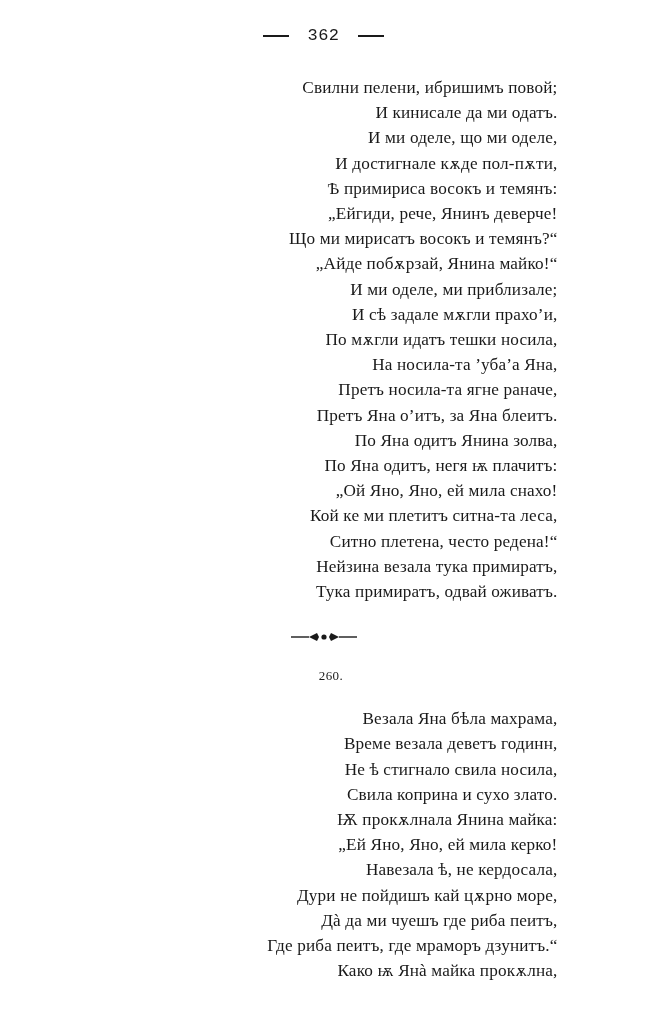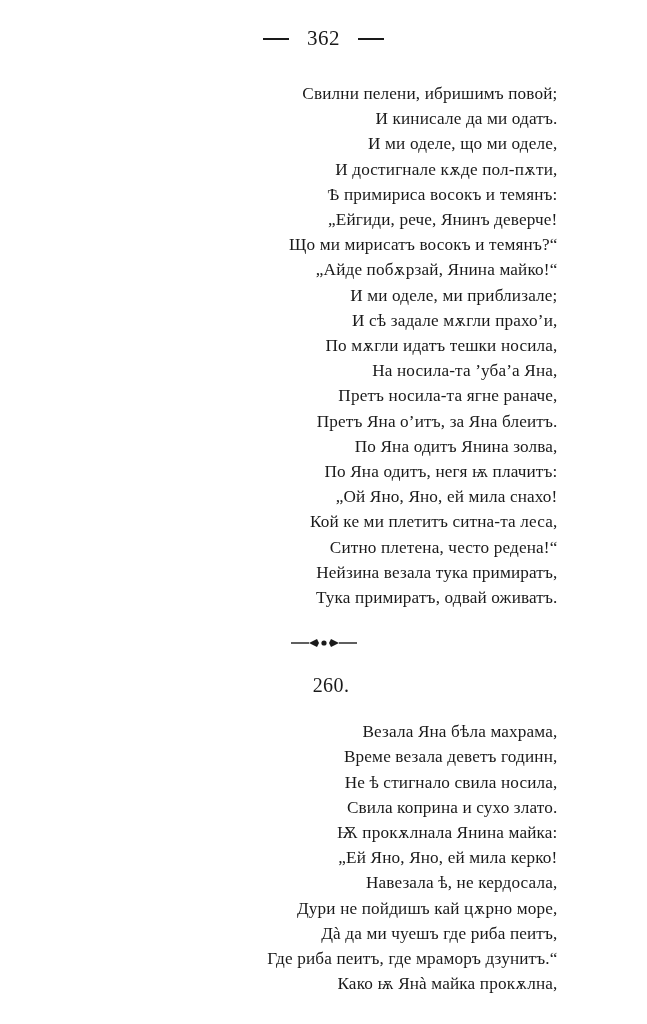--- a/index.html
+++ b/index.html
@@ -31,23 +31,23 @@
     margin-bottom: 30px;
   }
   .rule-dash {
     display: inline-block;
     width: 26px;
     height: 2px;
     background: #1a1a1a;
     vertical-align: middle;
   }
   .page-number {
-    font-size: 21px;
+    font-size: 17px;
     letter-spacing: 0.5px;
-    font-family: Liberation Serif, serif;
+    font-family: Liberation Mono, monospace;
   }
   .poem {
     margin: 0 auto;
     width: 460px;
     padding-left: 8px;
   }
   .verse-line {
     font-size: 17.2px;
     line-height: 25.2px;
     white-space: pre-wrap;
@@ -58,21 +58,21 @@
     display: flex;
     justify-content: center;
     align-items: center;
     margin: 26px 0 24px 0;
   }
   .divider svg {
     display: block;
   }
   .section-number {
     text-align: center;
-    font-size: 20px;
+    font-size: 13px;
     margin-bottom: 22px;
     letter-spacing: 0.4px;
     margin-left: 15px;
   }
   .poem-second {
     margin-top: 0;
   }
 </style>
 </head>
 <body>

